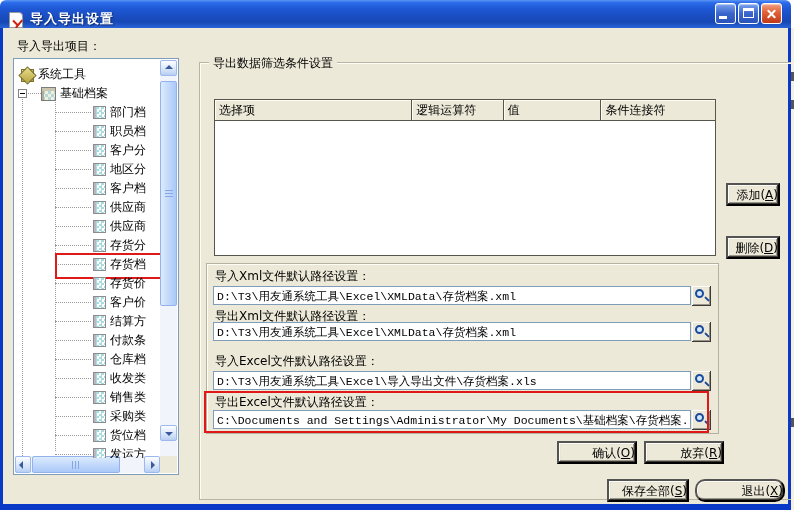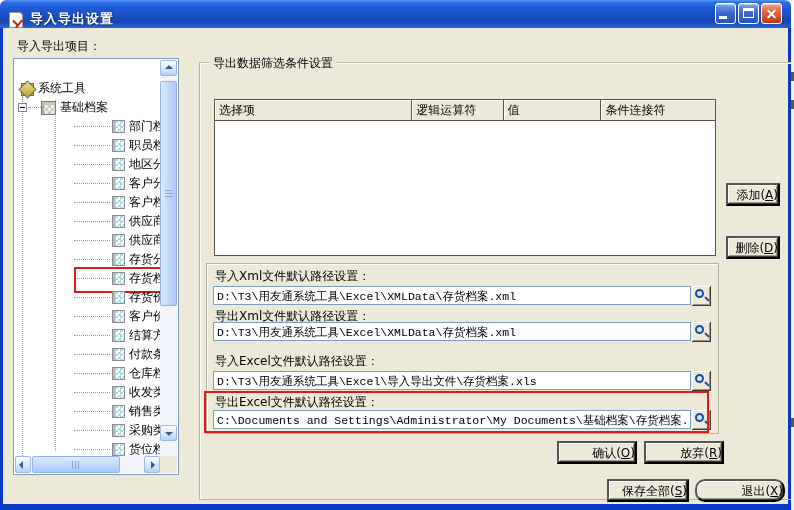--- a/index.html
+++ b/index.html
@@ -43,27 +43,27 @@
   }
   .right-sliver { position:absolute; top:28px; right:0; width:3px; bottom:0; background:#f4f1e2; }
   .right-sliver i { position:absolute; left:0; width:3px; height:9px; background:#555; }
 
   .lbl { position:absolute; white-space:nowrap; }
 
   
   .tree-box { position:absolute; left:10px; top:30px; width:166px; height:417px;
     background:#fff; border:1px solid #7f9db9; }
   .tree-content { position:absolute; left:1px; top:1px; right:18px; height:398px;
-    overflow:hidden; padding-top:19px; }
+    overflow:hidden; padding-top:5px; }
   .vline1 { position:absolute; left:7px;  top:36px; bottom:0; width:0; border-left:1px dotted #9a9a9a; }
   .vline2 { position:absolute; left:40px; top:40px; height:351px; width:0; border-left:1px dotted #9a9a9a; }
   .t-row { position:relative; height:19px; display:flex; align-items:center; white-space:nowrap; z-index:1; }
   .t-label { margin-left:4px; }
   .stub { position:absolute; left:40px; width:36px; top:9px; border-top:1px dotted #9a9a9a; }
-  .t-row.child { padding-left:78px;margin-left:19px; }
+  .t-row.child { padding-left:78px; }
   .t-row.group { padding-left:26px; }
   .minus-box { position:absolute; left:3px; top:5px; width:9px; height:9px; background:#fff;
     border:1px solid #848284; }
   .minus-box::after { content:''; position:absolute; left:1px; top:3px; width:5px; height:1px; background:#000; }
   .stub-g { position:absolute; left:13px; width:13px; top:9px; border-top:1px dotted #9a9a9a; }
 
   .icon-star { position:relative; width:15px; height:15px; flex:0 0 15px; }
   .icon-star::before,.icon-star::after { content:''; position:absolute; left:2px; top:2px;
     width:11px; height:11px; background:linear-gradient(135deg,#e8dc8a,#b8a440);
     border:1px solid #7a7030; }
@@ -191,26 +191,26 @@
               <span class="t-label">部门档</span>
             </div>
             <div class="t-row child">
               <span class="stub"></span>
               <span class="icon-doc"></span>
               <span class="t-label">职员档</span>
             </div>
             <div class="t-row child">
               <span class="stub"></span>
               <span class="icon-doc"></span>
+              <span class="t-label">客户分</span>
+            </div>
+            <div class="t-row child">
+              <span class="stub"></span>
+              <span class="icon-doc"></span>
               <span class="t-label">地区分</span>
-            </div>
-            <div class="t-row child">
-              <span class="stub"></span>
-              <span class="icon-doc"></span>
-              <span class="t-label">客户分</span>
             </div>
             <div class="t-row child">
               <span class="stub"></span>
               <span class="icon-doc"></span>
               <span class="t-label">客户档</span>
             </div>
             <div class="t-row child">
               <span class="stub"></span>
               <span class="icon-doc"></span>
               <span class="t-label">供应商</span>

